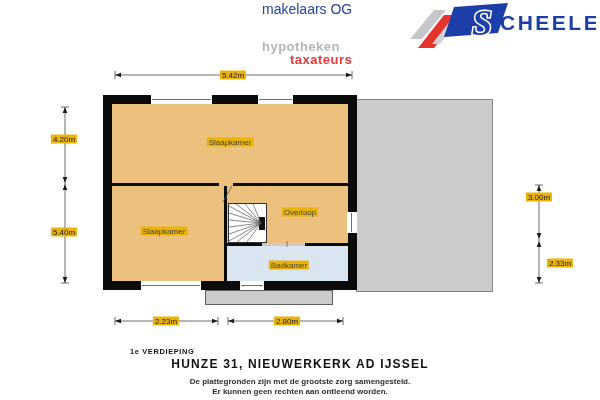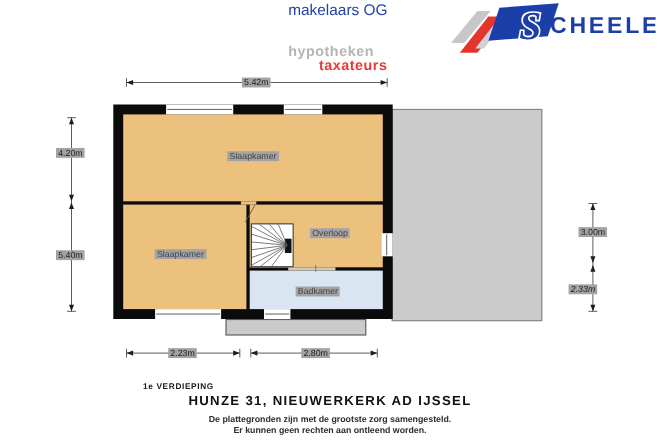--- a/index.html
+++ b/index.html
@@ -30,21 +30,21 @@
 
   .stairs { position:absolute; left:228px; top:203px; width:39px; height:40px; background:#ffffff; border:1px solid #333; }
   .newel { position:absolute; left:259px; top:217px; width:6px; height:13px; background:#111; }
 
   .door-gap-tan { position:absolute; left:219px; top:183px; width:14px; height:3px; background:#ecc07d; }
   .door-gap-bath { position:absolute; left:262px; top:243px; width:43px; height:3px; background:#d2c9ba; }
 
   
   .lbl {
     position:absolute; transform:translate(-50%,-50%);
-    font-size:8px; color:#444; background:#a3a3a3; padding:0 2px; white-space:nowrap; line-height:9px;
+    font-size:8px; color:#444; background:#eab308; padding:0 2px; white-space:nowrap; line-height:9px;
   }
   .dim { color:#1d1d1d; }
 
   svg.overlay { position:absolute; left:0; top:0; pointer-events:none; }
 
   
   .floor-label { position:absolute; left:130px; top:347px; font-size:7.5px; font-weight:bold; letter-spacing:.6px; color:#161616; }
   .address { position:absolute; left:90px; width:420px; top:357px; text-align:center;
              font-size:12px; font-weight:bold; letter-spacing:1.2px; color:#111; }
   .disc { position:absolute; left:60px; width:480px; text-align:center; font-size:8px; font-weight:bold; color:#2e2e2e; }
@@ -144,21 +144,21 @@
 </svg>
 
 <span class="lbl" style="left:230px; top:142px;">Slaapkamer</span>
 <span class="lbl" style="left:164px; top:231px;">Slaapkamer</span>
 <span class="lbl" style="left:300px; top:212px;">Overloop</span>
 <span class="lbl" style="left:289px; top:265px;">Badkamer</span>
 
 <span class="lbl dim" style="left:233px; top:75px;">5.42m</span>
 <span class="lbl dim" style="left:64px;  top:139px;">4.20m</span>
 <span class="lbl dim" style="left:64px;  top:232px;">5.40m</span>
-<span class="lbl dim" style="left:539px; top:211px;">3.00m</span>
-<span class="lbl dim" style="left:530px; top:263px;font-style:italic;">2.33m</span>
+<span class="lbl dim" style="left:539px; top:197px;">3.00m</span>
+<span class="lbl dim" style="left:560px; top:263px;">2.33m</span>
 <span class="lbl dim" style="left:166px; top:321px;">2.23m</span>
 <span class="lbl dim" style="left:287px; top:321px;">2.80m</span>
 
 <div class="floor-label">1e VERDIEPING</div>
 <div class="address">HUNZE 31, NIEUWERKERK AD IJSSEL</div>
 <div class="disc disc1">De plattegronden zijn met de grootste zorg samengesteld.</div>
 <div class="disc disc2">Er kunnen geen rechten aan ontleend worden.</div>
 
 </body></html>

